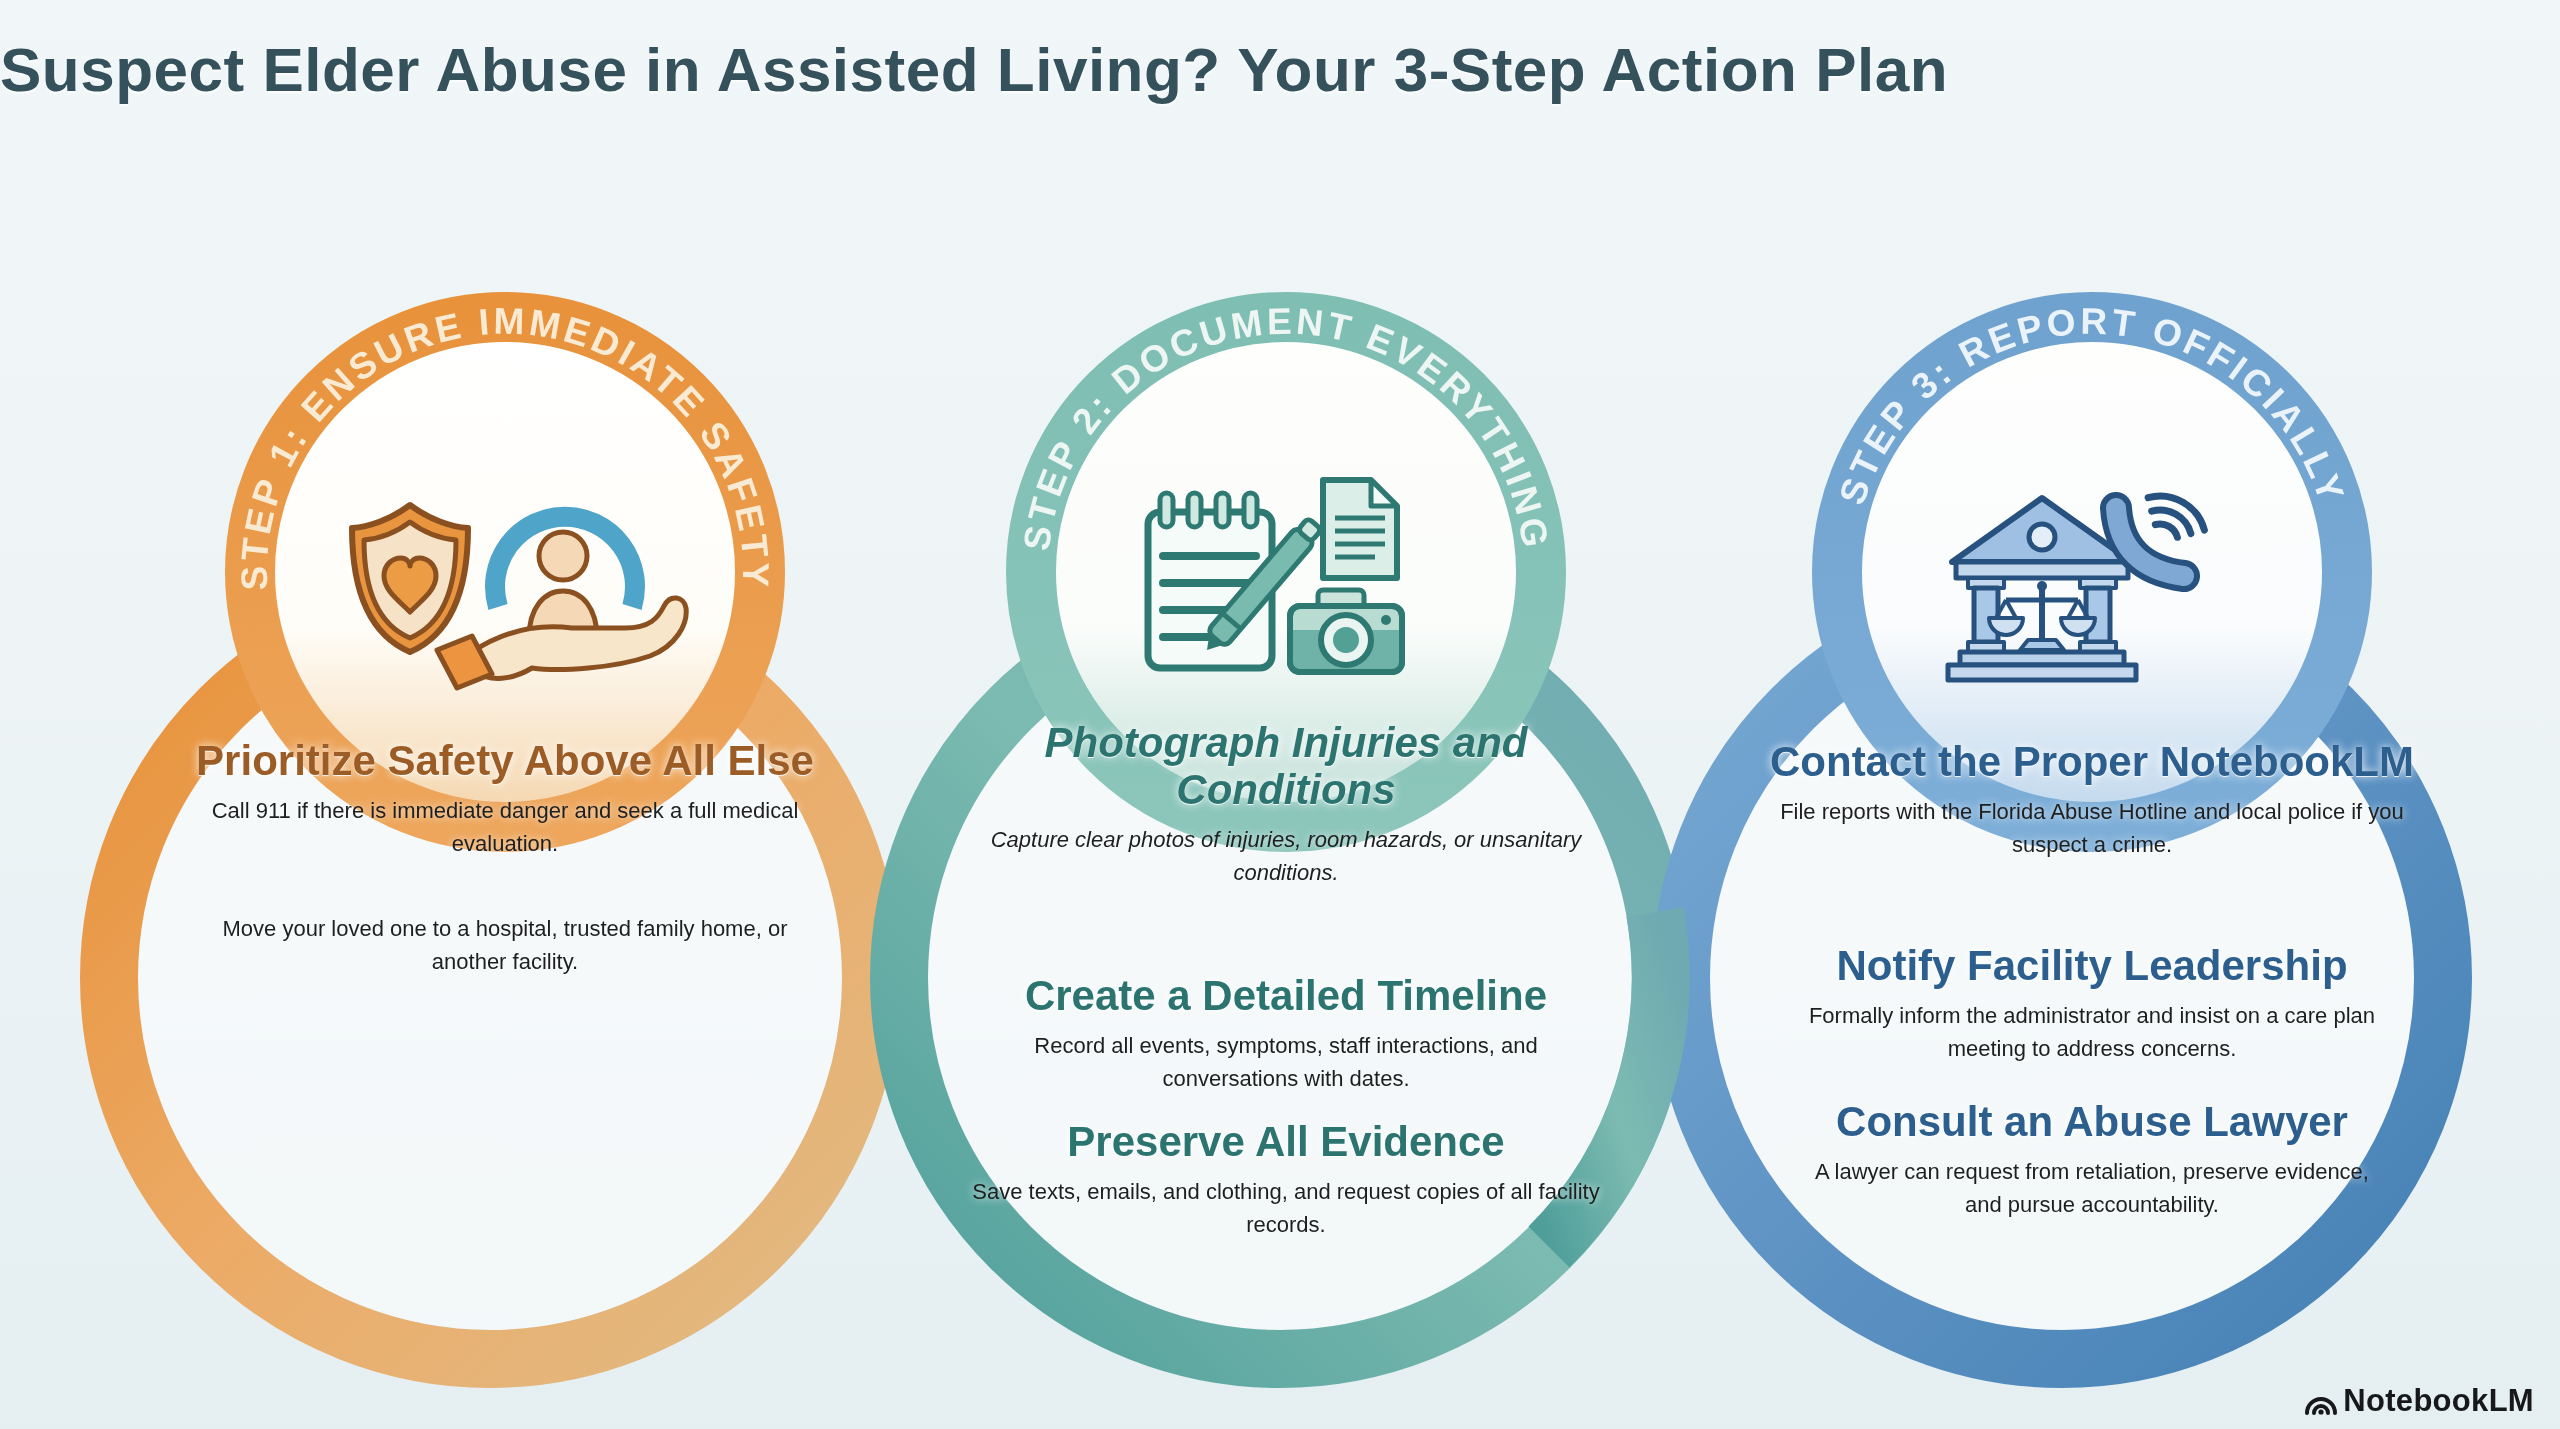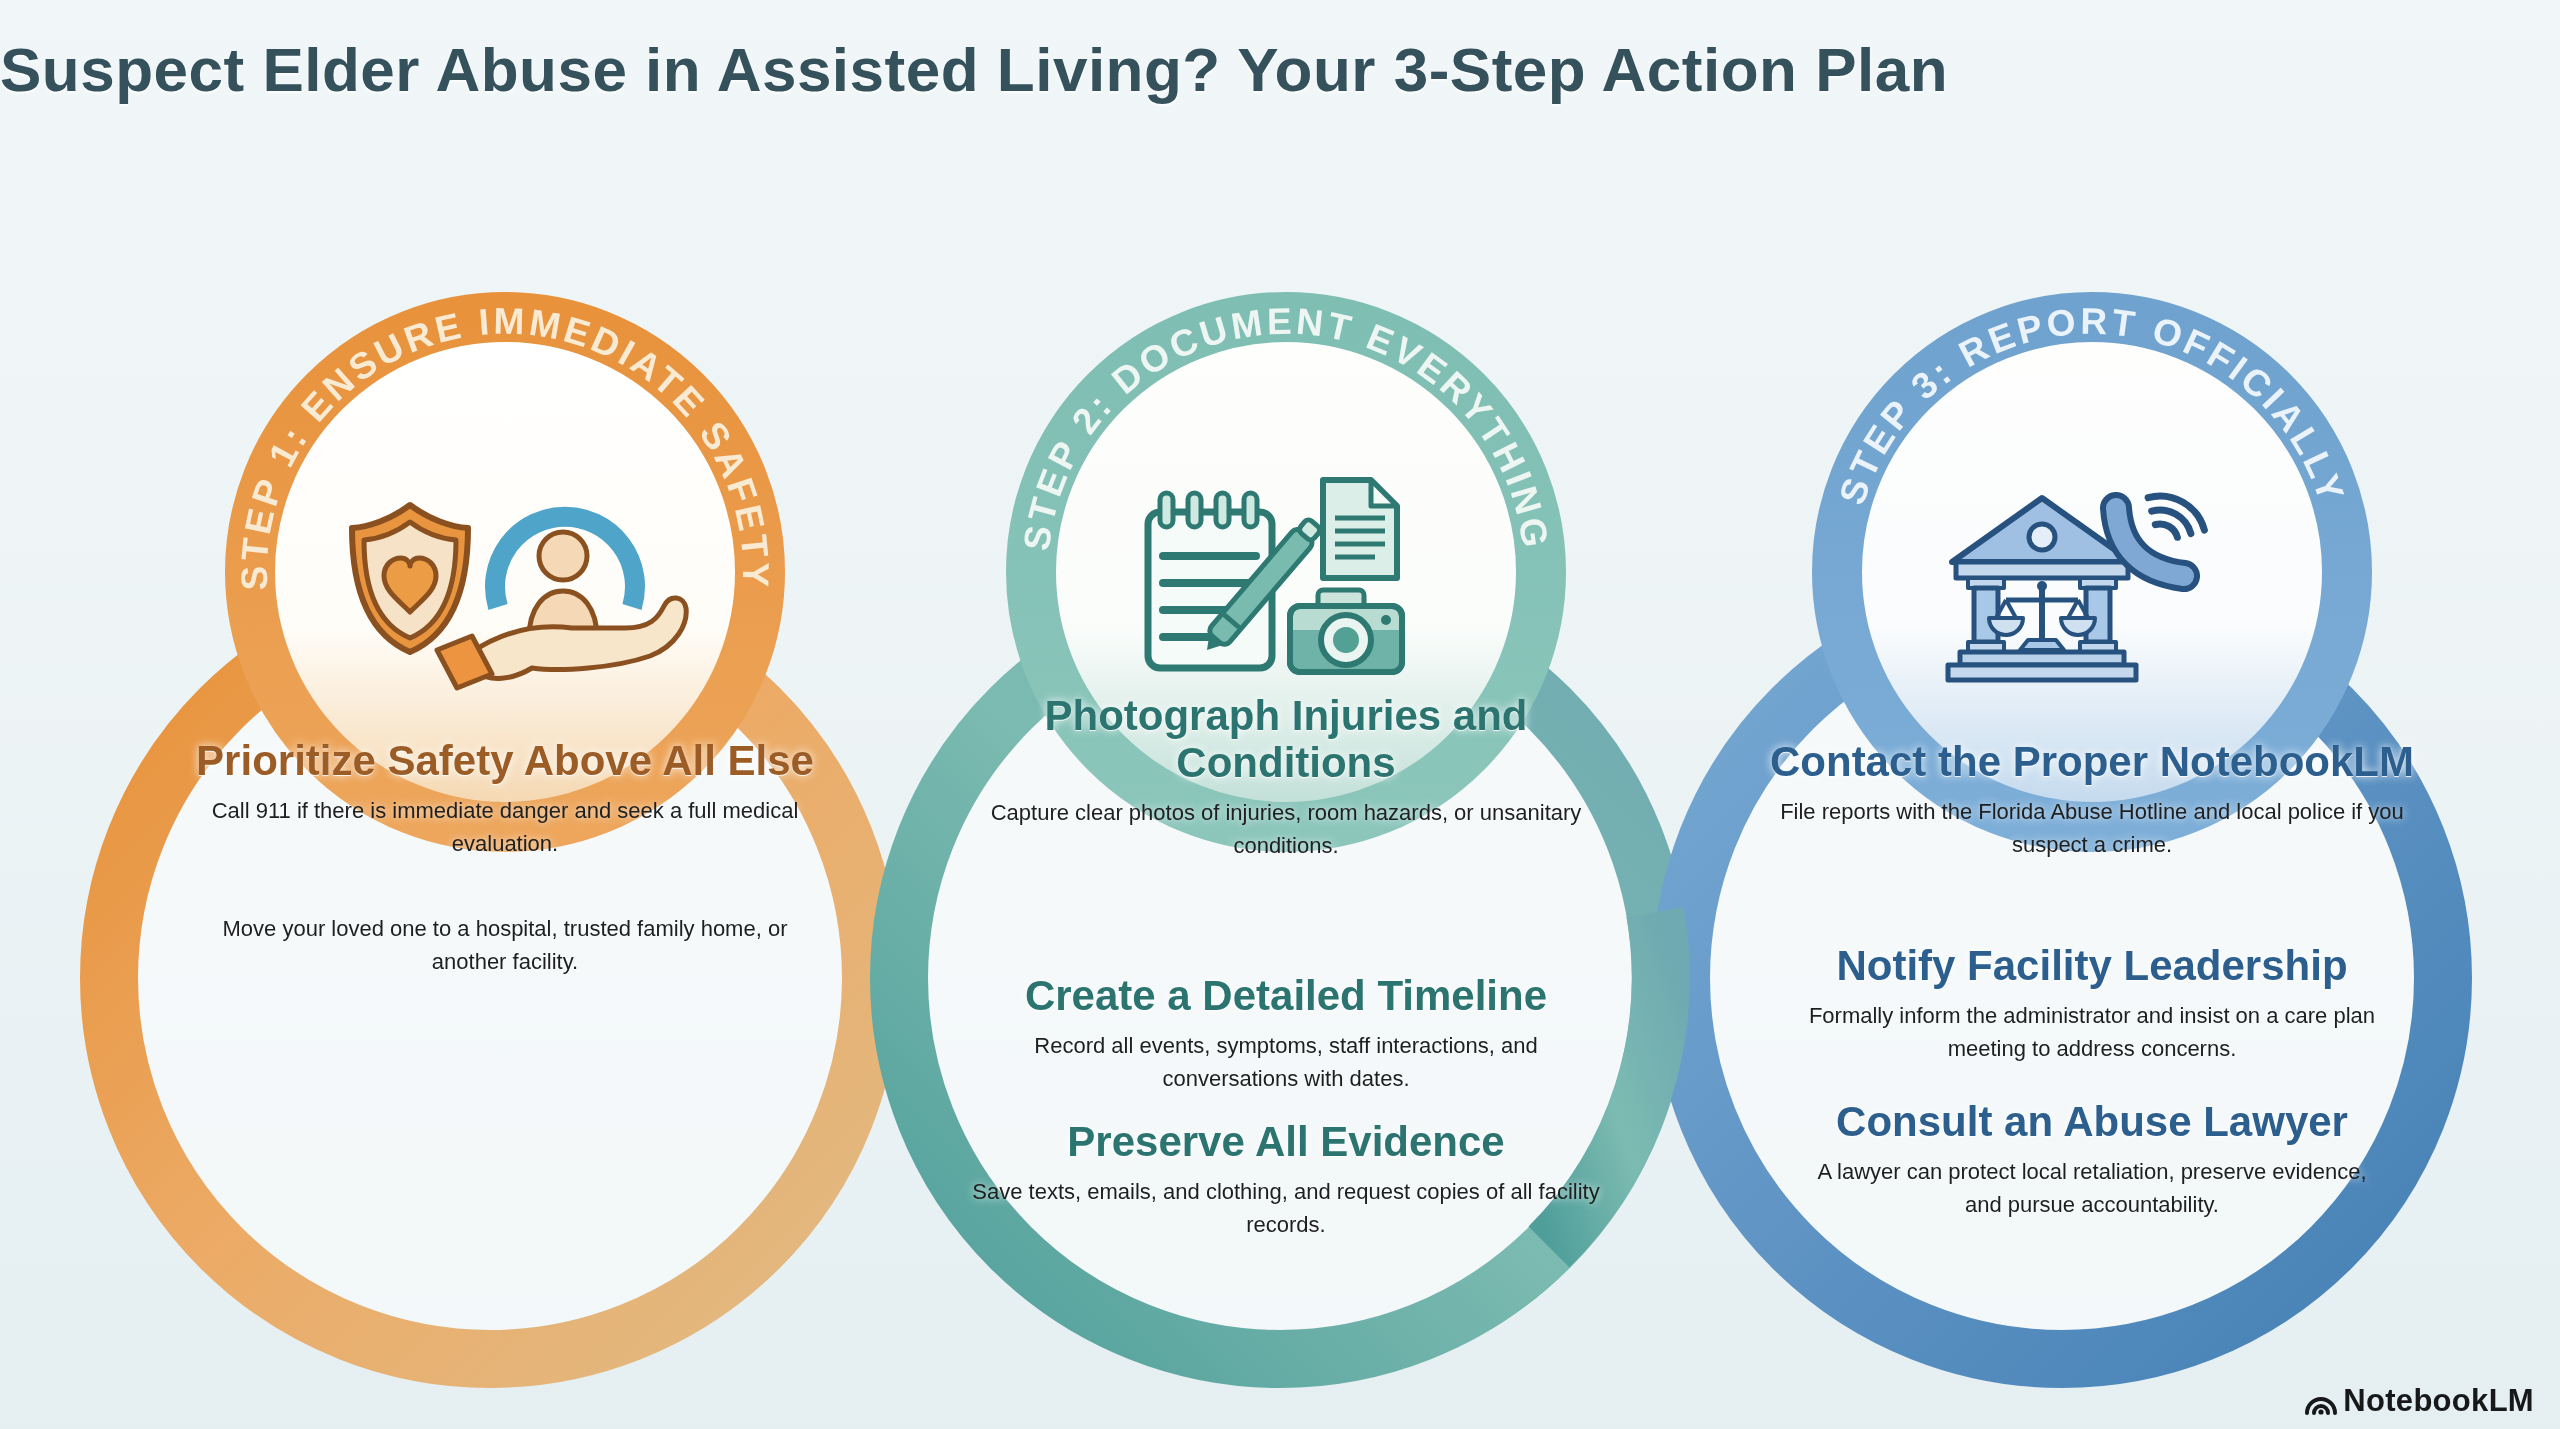--- a/index.html
+++ b/index.html
@@ -22,21 +22,21 @@
   }
   .sec p{
     margin:0 auto;font-size:22px;line-height:1.5;color:#1E1F21;max-width:640px;
     text-shadow:0 0 8px rgba(255,255,255,.9);
   }
   .c1 h2{color:#9C5C26;}
   .c2 h2{color:#2C7470;}
   .c3 h2{color:#2C5F8E;}
   .s1a{left:165px;top:737px;}
   .s1b{left:165px;top:912px;}
-  .s2a{left:946px;top:692px;}
+  .s2a{left:946px;top:719px;font-style:italic;}
   .s2b{left:946px;top:972px;}
   .s2c{left:946px;top:1118px;}
   .s3a{left:1752px;top:738px;}
   .s3b{left:1752px;top:942px;}
   .s3c{left:1752px;top:1098px;}
   .s2a h2{max-width:560px;margin-left:auto;margin-right:auto;}
   .s3c p{max-width:560px;}
   .footer{
     position:absolute;right:26px;bottom:10px;display:flex;align-items:center;gap:2px;
     color:#17181A;font-size:31px;font-weight:600;letter-spacing:.3px;
@@ -243,21 +243,21 @@
   <div class="sec c3 s3a">
     <h2>Contact the Proper NotebookLM</h2>
     <p>File reports with the Florida Abuse Hotline and local police if you suspect a crime.</p>
   </div>
   <div class="sec c3 s3b">
     <h2>Notify Facility Leadership</h2>
     <p>Formally inform the administrator and insist on a care plan meeting to address concerns.</p>
   </div>
   <div class="sec c3 s3c">
     <h2>Consult an Abuse Lawyer</h2>
-    <p>A lawyer can protect local retaliation, preserve evidence, and pursue accountability.</p>
+    <p>A lawyer can request from retaliation, preserve evidence, and pursue accountability.</p>
   </div>
 
   <div class="footer">
     <svg width="38" height="32" viewBox="0 0 38 32" fill="none">
       <path d="M4 28 A 14 14 0 0 1 32 28" stroke="#17181A" stroke-width="4" stroke-linecap="round"></path>
       <path d="M11 28 A 7 7 0 0 1 25 28" stroke="#17181A" stroke-width="4" stroke-linecap="round"></path>
       <circle cx="18" cy="27" r="2.6" fill="#17181A"></circle>
     </svg>
     <span>NotebookLM</span>
   </div>

